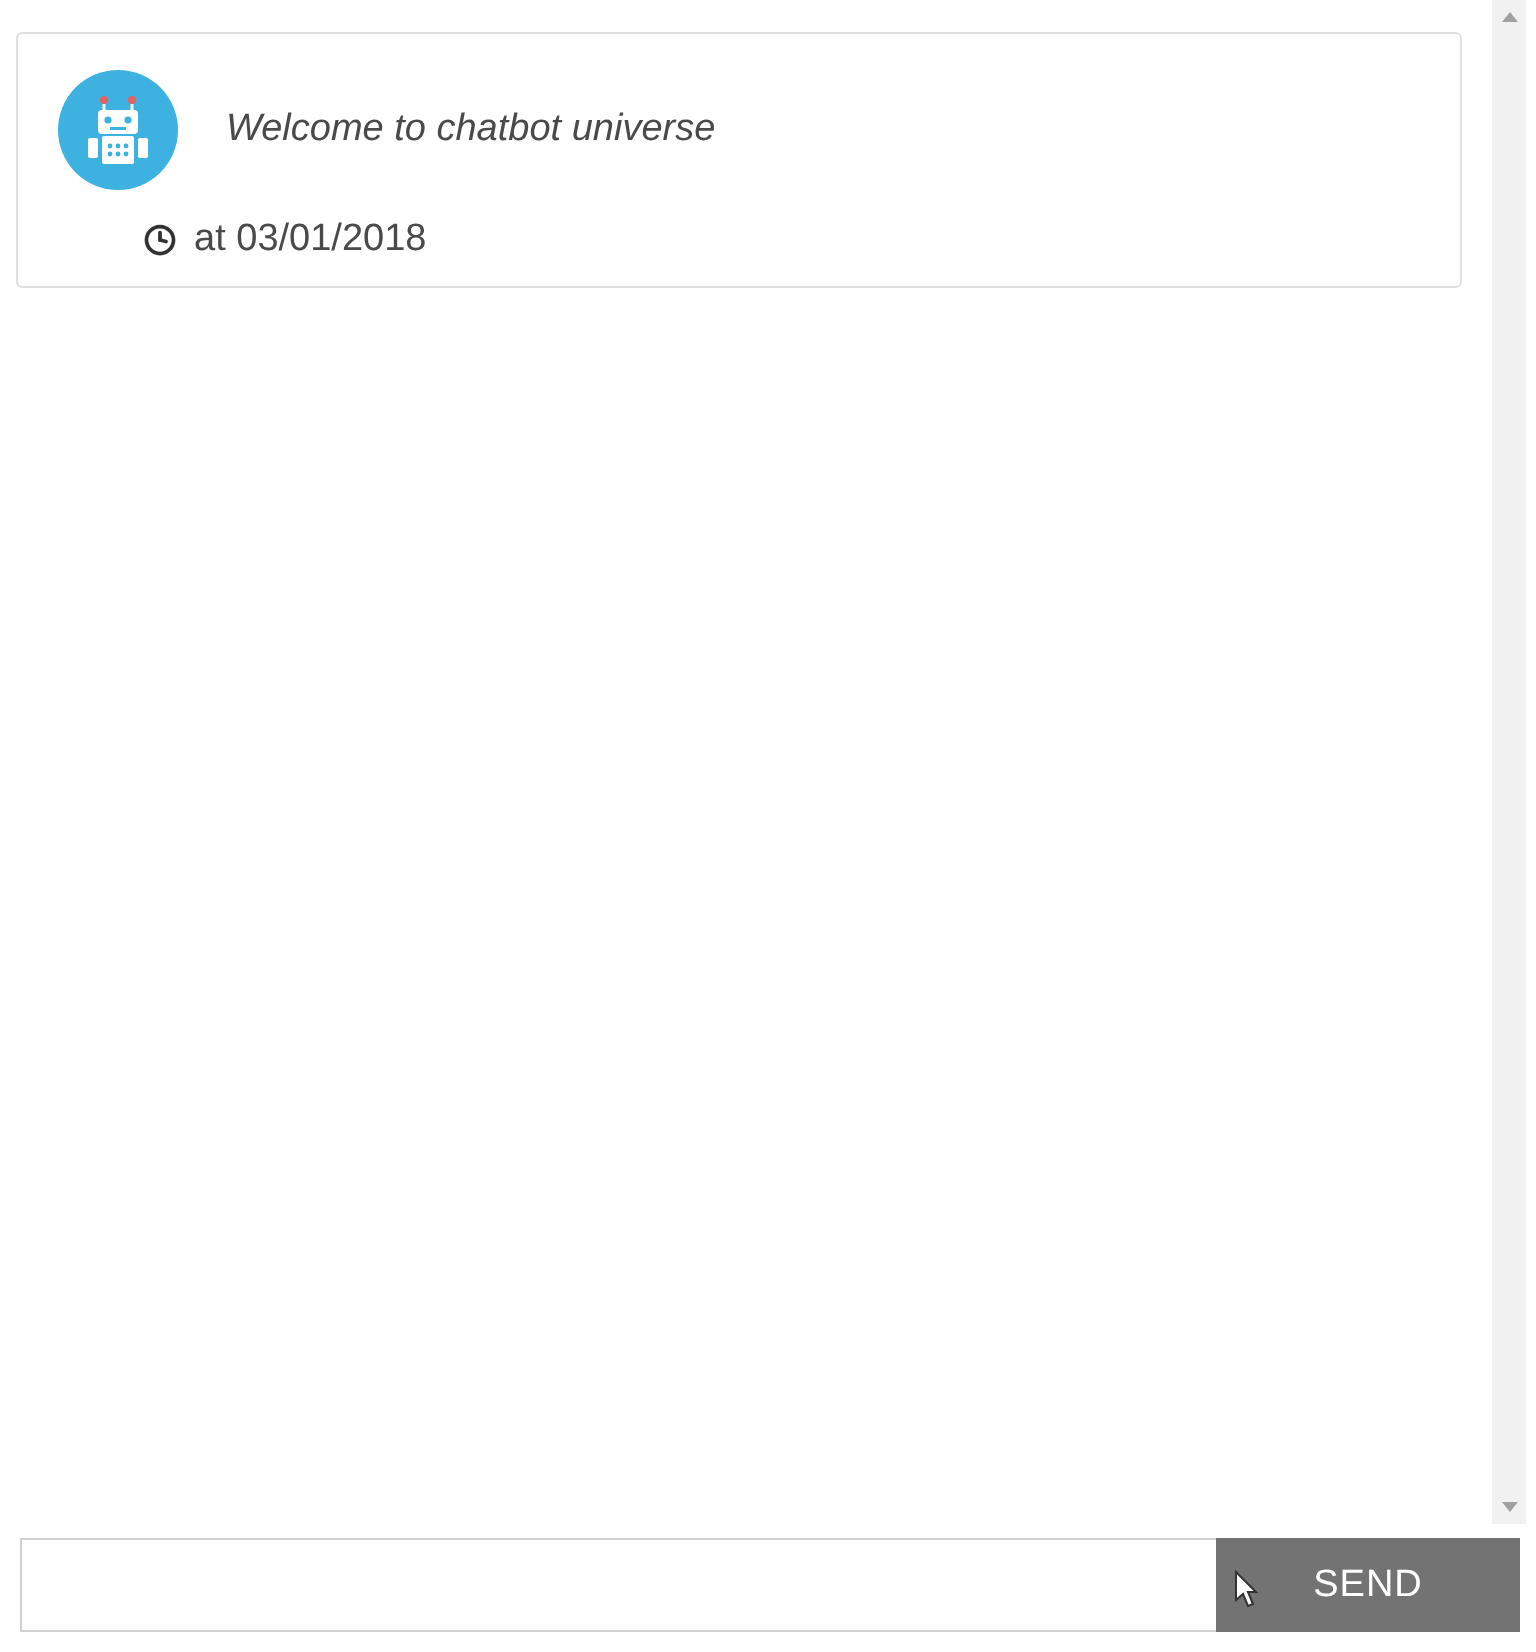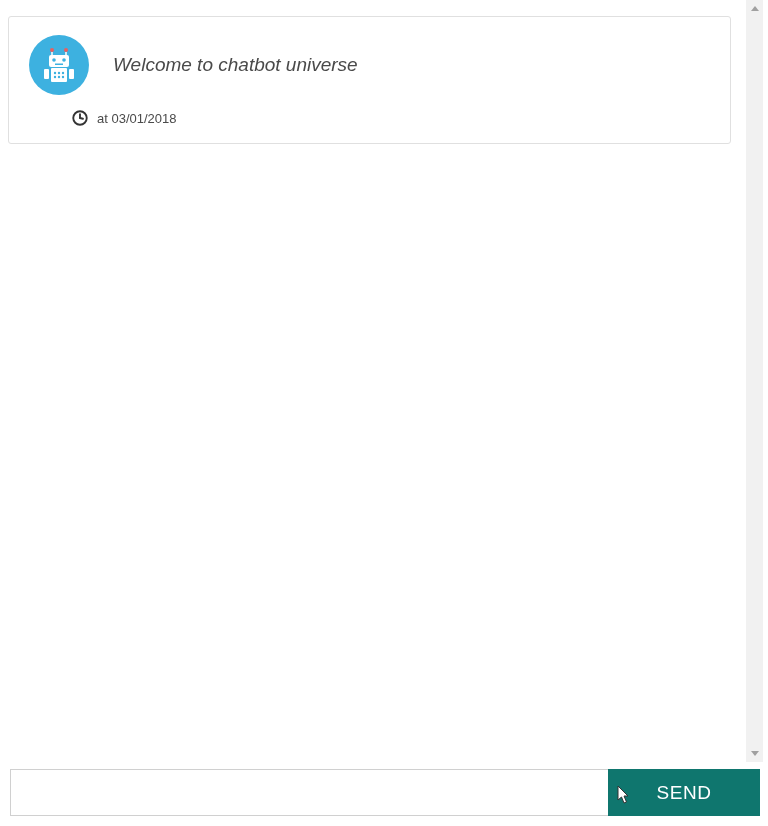--- a/index.html
+++ b/index.html
@@ -99,21 +99,21 @@
       align-items: center;
       gap: 8px;
       margin-top: 14px;
       margin-left: 42px;
     }
     .clock-icon {
       width: 18px;
       height: 18px;
     }
     .timestamp-text {
-      font-size: 13px;
+      font-size: 19px;
       color: #4a4a4a;
     }
     .input-row {
       position: absolute;
       bottom: 10px;
       left: 10px;
       width: 750px;
       height: 47px;
       display: flex;
     }
@@ -123,21 +123,21 @@
       border: 1px solid #d0d0d0;
       border-right: none;
       padding: 8px 12px;
       font-size: 14px;
       outline: none;
       background: #ffffff;
     }
     .send-button {
       width: 152px;
       height: 47px;
-      background: #0f766e;
+      background: #737373;
       border: none;
       color: #ffffff;
       font-size: 19px;
       font-weight: 400;
       letter-spacing: 0.5px;
       cursor: pointer;
       position: relative;
       display: flex;
       align-items: center;
       justify-content: center;

